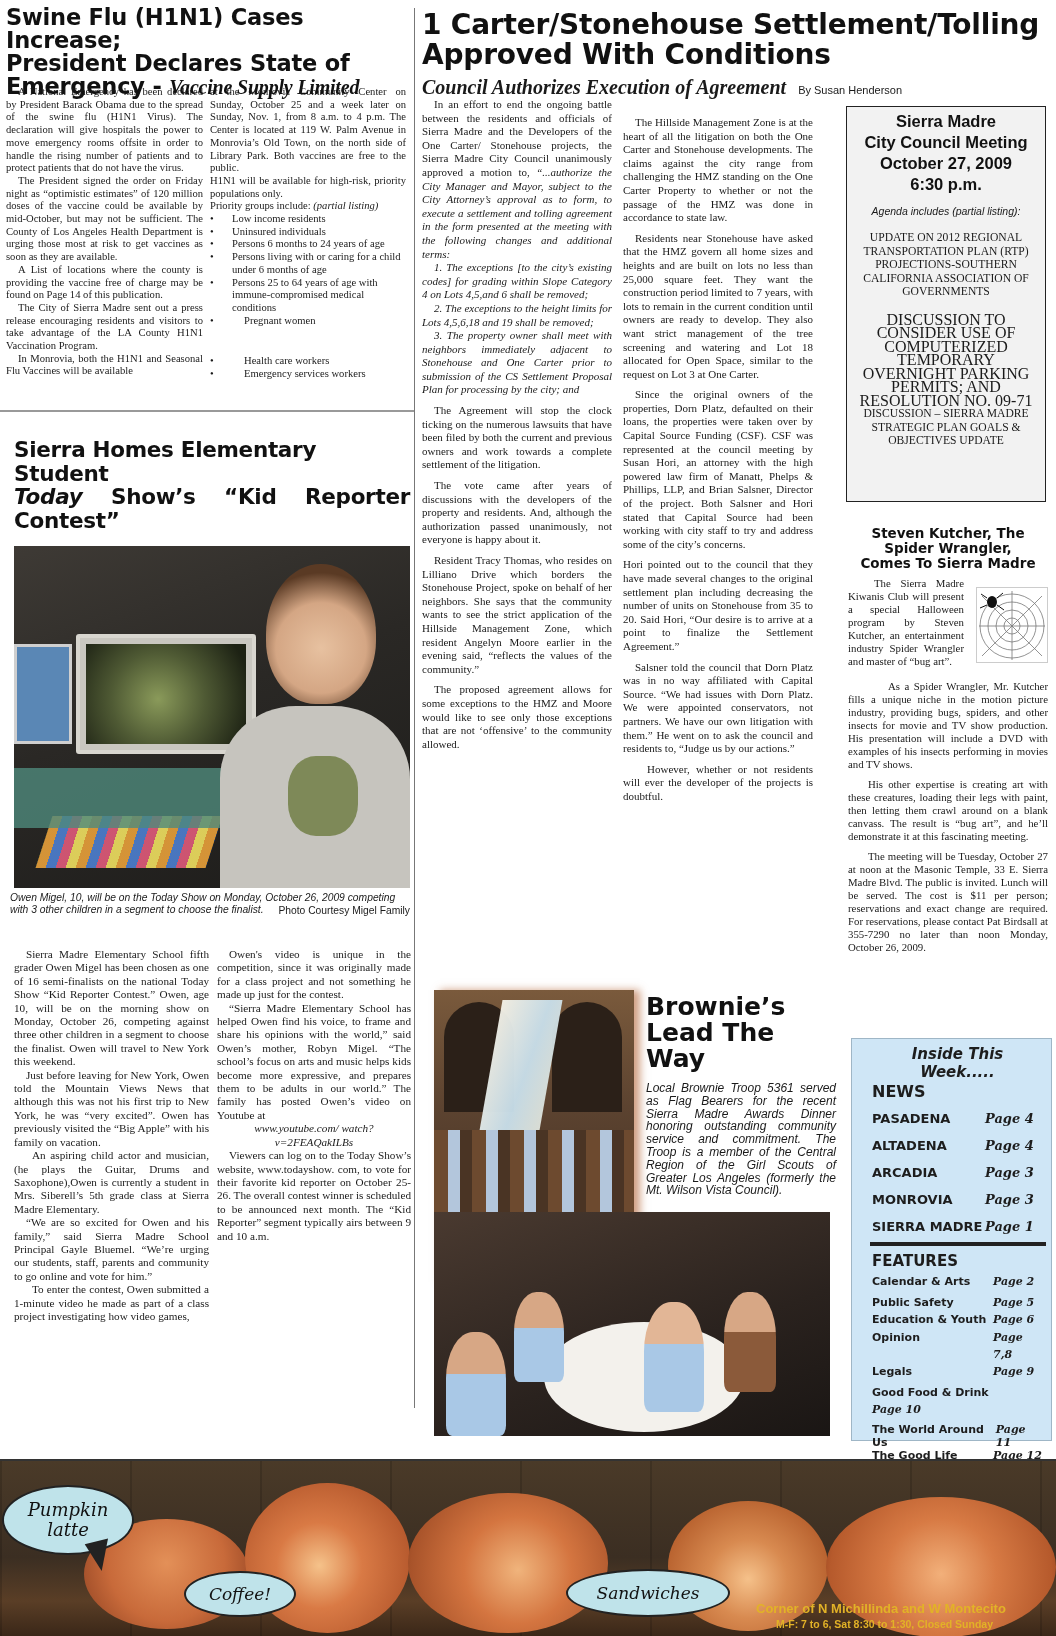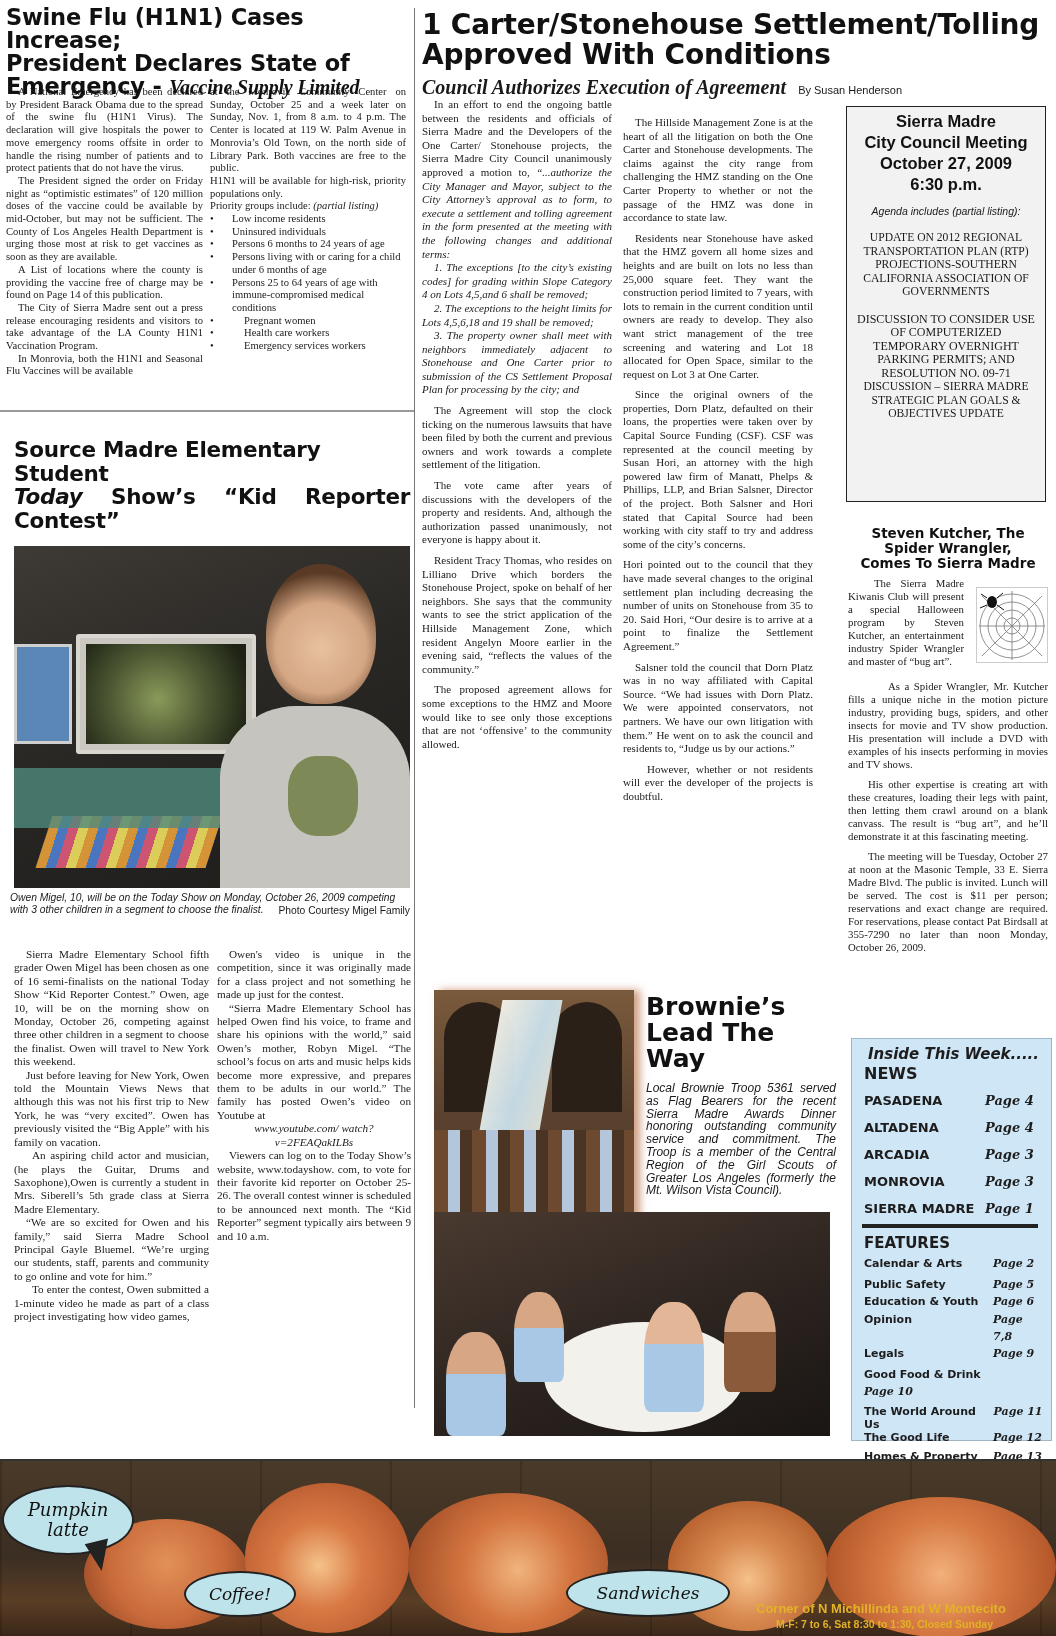--- a/index.html
+++ b/index.html
@@ -46,21 +46,21 @@
   <p class="ni">at the Monrovia Community Center on Sunday, October 25 and a week later on Sunday, Nov. 1, from 8 a.m. to 4 p.m. The Center is located at 119 W. Palm Avenue in Monrovia’s Old Town, on the north side of Library Park.  Both vaccines are free to the public.</p>
   <p class="ni">H1N1 will be available for high-risk, priority populations only.</p>
   <p class="ni"><span>Priority groups include: </span><span class="it">(partial listing)</span></p>
   <ul class="bul" style="text-align:left;">
     <li>Low income residents</li>
     <li>Uninsured individuals</li>
     <li>Persons 6 months to 24 years of age</li>
     <li>Persons living with or caring for a child under 6 months of age</li>
     <li>Persons 25 to 64 years of age with immune-compromised medical conditions</li>
     <li style="padding-left:34px;">Pregnant women</li>
-    <li style="padding-left:34px;">Health care workers</li>
+    <li style="padding-left:34px;margin-top:28px;">Health care workers</li>
     <li style="padding-left:34px;">Emergency services workers</li>
   </ul>
 </div>
 
 <div class="hrule" style="left:0; top:410px; width:414px;"></div>
 <div class="vrule" style="left:414px; top:8px; height:1400px;"></div>
 
 <div class="abs" style="left:422px; top:10px; width:630px;">
   <div class="head" style="font-size:28px; line-height:30px; letter-spacing:-0.2px;">
     <div>1 Carter/Stonehouse Settlement/Tolling</div>
@@ -92,21 +92,21 @@
 
 <div class="abs" style="left:846px; top:106px; width:200px; height:396px; border:1.5px solid #222; background:#f2f2f2; padding:4px 6px; text-align:center;">
   <div class="sans" style="font-weight:bold; font-size:16.5px; line-height:21px; color:#111;">
     <div>Sierra Madre</div>
     <div>City Council Meeting</div>
     <div>October 27, 2009</div>
     <div>6:30 p.m.</div>
   </div>
   <div class="sans it" style="font-size:10.5px; margin-top:10px;">Agenda includes (partial listing):</div>
   <div style="font-size:11.6px; line-height:13.5px; margin-top:14px; padding:0 4px;">UPDATE ON 2012 REGIONAL TRANSPORTATION PLAN (RTP) PROJECTIONS-SOUTHERN CALIFORNIA ASSOCIATION OF GOVERNMENTS</div>
-  <div style="font-size:12px; line-height:13.5px; margin-top:14px; padding:0 4px;">DISCUSSION TO CONSIDER USE OF COMPUTERIZED TEMPORARY OVERNIGHT PARKING PERMITS; AND RESOLUTION NO. 09-71</div>
+  <div style="font-size:16px; line-height:13.5px; margin-top:14px; padding:0 4px;">DISCUSSION TO CONSIDER USE OF COMPUTERIZED TEMPORARY OVERNIGHT PARKING PERMITS; AND RESOLUTION NO. 09-71</div>
   <div style="font-size:11.6px; line-height:13.5px; padding:0 8px;">DISCUSSION – SIERRA MADRE STRATEGIC PLAN GOALS &amp; OBJECTIVES UPDATE</div>
 </div>
 
 <div class="abs" style="left:848px; top:526px; width:200px;">
   <div class="head" style="font-size:13.5px; line-height:15px; text-align:center;">
     <div>Steven Kutcher, The</div>
     <div>Spider Wrangler,</div>
     <div>Comes To Sierra Madre</div>
   </div>
   <div style="position:relative; margin-top:6px;">
@@ -139,21 +139,21 @@
   </div>
   <div class="body" style="font-size:10.8px; line-height:13px; margin-top:12px;">
     <p style="text-indent:40px;">As a Spider Wrangler, Mr. Kutcher fills a unique niche in the motion picture industry, providing bugs, spiders, and other insects for movie and TV show production.  His presentation will include a DVD with examples of his insects performing in movies and TV shows.</p>
     <p class="gap" style="text-indent:20px;">His other expertise is creating art with these creatures, loading their legs with paint, then letting them crawl around on a blank canvass. The result is “bug art”, and he’ll demonstrate it at this fascinating meeting.</p>
     <p class="gap" style="text-indent:20px;">The meeting will be Tuesday, October 27 at noon at the Masonic Temple, 33 E. Sierra Madre Blvd.  The public is invited. Lunch will be served. The cost is $11 per person; reservations and exact change are required.  For reservations, please contact Pat Birdsall at 355-7290 no later than noon Monday, October 26, 2009.</p>
   </div>
 </div>
 
 <div class="abs" style="left:14px; top:438px; width:396px;">
   <div class="head" style="font-size:21.5px; line-height:23.5px; letter-spacing:-0.3px;">
-    <div>Source Madre Elementary Student</div>
+    <div>Sierra Homes Elementary Student</div>
     <div style="text-align:justify;"><span class="it">Today</span><span> Show’s  “Kid  Reporter Contest”</span></div>
   </div>
 </div>
 <div class="photo" style="left:14px; top:546px; width:396px; height:342px; background:linear-gradient(160deg,#3e3a35 0%,#2a2825 45%,#1d1c1a 100%);">
   <div class="abs" style="left:62px; top:88px; width:180px; height:120px; background:#c9c7c0; border:4px solid #d8d6cf; border-radius:3px;">
     <div style="position:absolute; inset:6px; background:radial-gradient(circle at 45% 55%,#8a9a5a 0%,#4f5a34 45%,#1d2214 90%);"></div>
   </div>
   <div class="abs" style="left:0; top:98px; width:58px; height:100px; background:#5a87b5; border:3px solid #cfcfcf;"></div>
   <div class="abs" style="left:30px; top:270px; width:170px; height:52px; background:repeating-linear-gradient(90deg,#e8a03a 0 10px,#4d7fd0 10px 20px,#e05a7a 20px 30px,#f0e060 30px 40px); transform:skewX(-18deg); opacity:0.9;"></div>
   <div class="abs" style="left:0; top:222px; width:230px; height:60px; background:#4f8a7c; opacity:0.8;"></div>
@@ -196,21 +196,21 @@
 </div>
 <div class="abs" style="left:646px; top:994px; width:190px;">
   <div class="head" style="font-size:25px; line-height:26px;">
     <div>Brownie’s</div>
     <div>Lead The</div>
     <div>Way</div>
   </div>
   <div class="sans it" style="font-size:12px; line-height:12.8px; text-align:justify; margin-top:10px;">Local Brownie Troop 5361 served as Flag Bearers for the recent Sierra Madre Awards Dinner honoring outstanding community service and commitment.  The Troop is a member of the Central Region of the Girl Scouts of Greater Los Angeles (formerly the Mt. Wilson Vista Council).</div>
 </div>
 
-<div class="abs" style="left:851px; top:1038px; width:201px; height:403px; background:#cfe6f6; border:1px solid #9fb6c6; padding:6px 8px 6px 12px;">
+<div class="abs" style="left:851px; top:1038px; width:201px; height:403px; background:#cfe6f6; border:1px solid #9fb6c6; padding:6px 8px 6px 20px;">
   <div style="font-family:'DejaVu Sans',sans-serif; font-style:italic; font-weight:bold; font-size:15px; text-align:center; color:#1d1d1d;">Inside This Week.....</div>
   <div style="font-family:'DejaVu Sans',sans-serif; font-weight:bold; font-size:16px; margin-top:1px; color:#1d1d1d;">NEWS</div>
   <div style="font-size:13px; margin-top:4px;">
     <div class="toc-row" style="height:27px; align-items:center;">
         <span>PASADENA</span>
         <span class="pg" style="width:58px;">Page 4</span>
       </div>
     <div class="toc-row" style="height:27px; align-items:center;">
         <span>ALTADENA</span>
         <span class="pg" style="width:58px;">Page 4</span>

